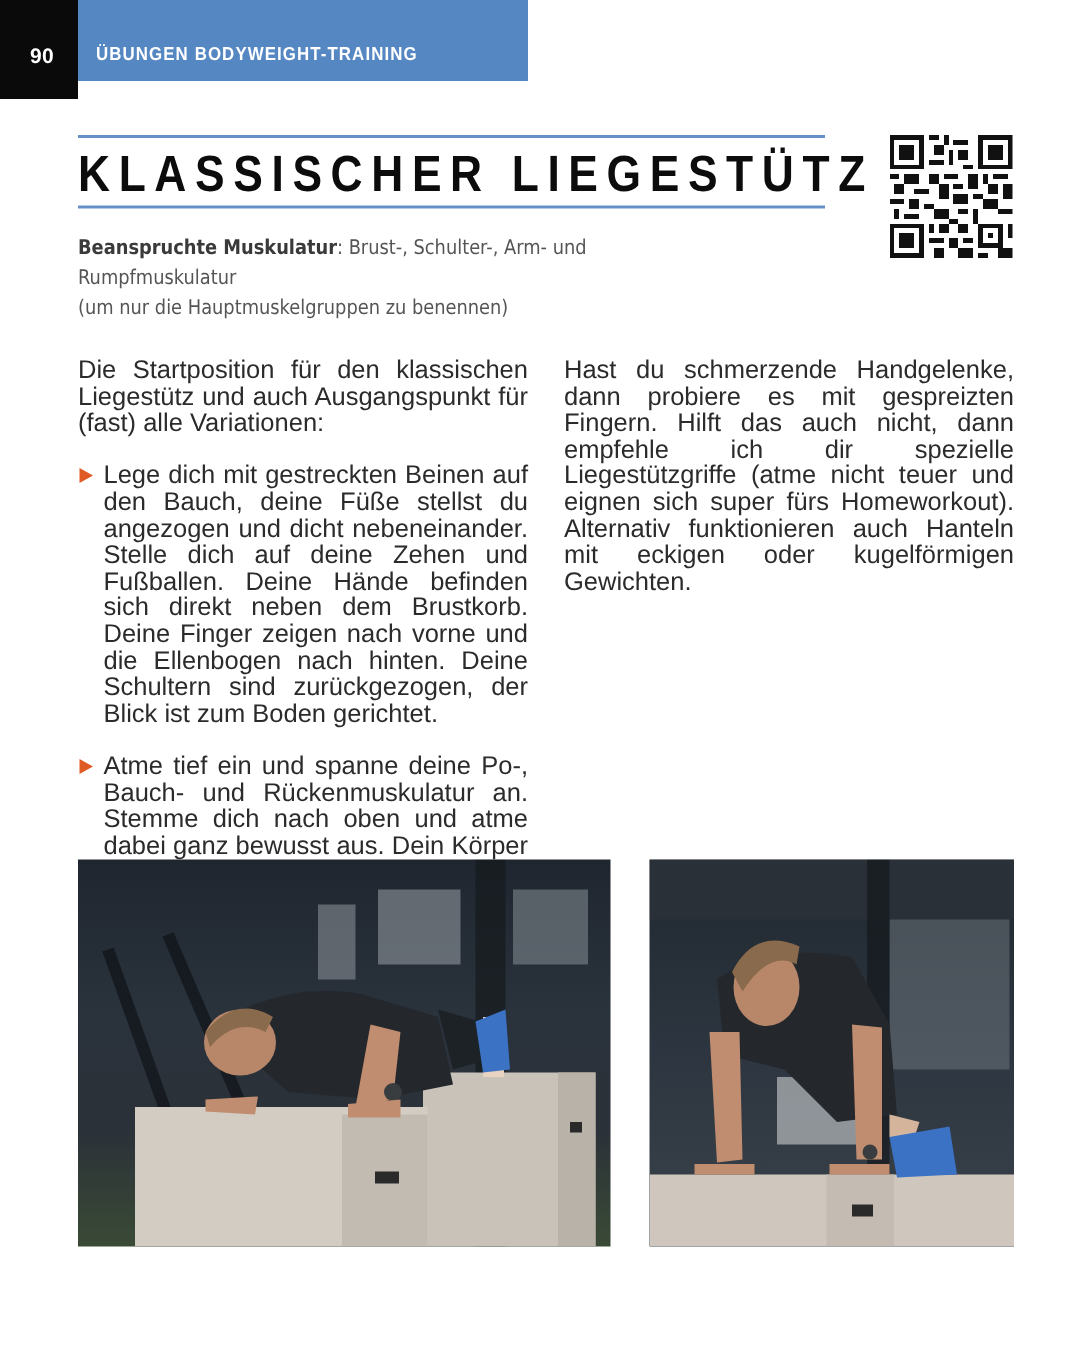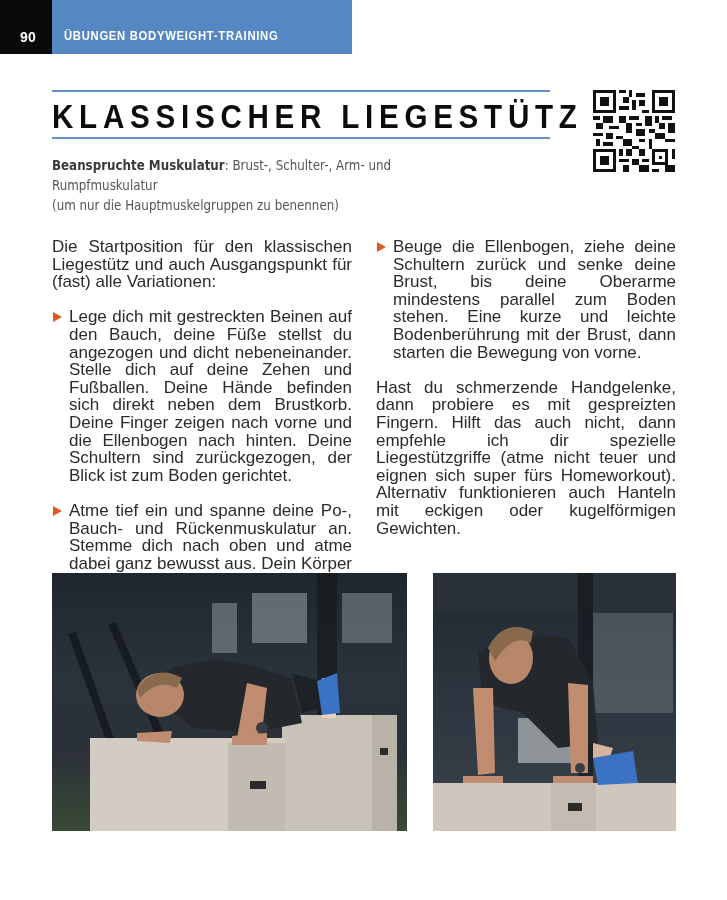--- a/index.html
+++ b/index.html
@@ -1,20 +1,20 @@
 <!DOCTYPE html>
 <html><head>
 <meta charset="utf-8">
 <style>
   * { margin: 0; padding: 0; box-sizing: border-box; }
   html, body { width: 727px; height: 900px; background: #ffffff; overflow: hidden; }
   body { position: relative; font-family: "Liberation Sans", sans-serif; color: #2b2b2b; }
 
   .header-bar { position: absolute; left: 0; top: 0; width: 352px; height: 54px; background: #5587c2; }
-  .page-number { position: absolute; left: 0; top: 0; width: 52px; height: 54px; background: #0a0a0a; color: #ffffff;
+  .page-number { position: absolute; left: 0; top: 0; width: 52px; height: 66px; background: #0a0a0a; color: #ffffff;
     font-family: "Liberation Sans", sans-serif; font-weight: bold; font-size: 14px; padding-top: 29px; padding-left: 20px; letter-spacing: 0.2px; }
   .section-title { position: absolute; left: 64px; top: 29px; color: #ffffff; font-weight: bold; font-size: 12.5px; letter-spacing: 0.8px;
     font-family: "Liberation Sans", sans-serif; transform: scaleX(0.9); transform-origin: left; }
 
   .title-rule { position: absolute; left: 52px; width: 498px; height: 2px; background: #6691c8; }
   .title-rule.top { top: 90px; }
   .title-rule.bottom { top: 137px; }
   .main-title { position: absolute; left: 52px; top: 96px; width: 500px; font-weight: bold; font-size: 34px; letter-spacing: 6.6px;
     color: #0c0c0c; line-height: 40px; white-space: nowrap; transform: scaleX(0.87); transform-origin: left; font-family: "Liberation Sans", sans-serif; }
 
@@ -125,24 +125,20 @@
     <span class="arrow"></span>
     <span>Lege dich mit gestreckten Beinen auf den Bauch, deine Füße stellst du angezogen und dicht nebeneinander. Stelle dich auf deine Zehen und Fußballen. Deine Hände befinden sich direkt neben dem Brustkorb. Deine Finger zeigen nach vorne und die Ellenbogen nach hinten. Deine Schultern sind zurückgezogen, der Blick ist zum Boden gerichtet.</span>
   </div>
   <div class="bullet">
     <span class="arrow"></span>
     <span>Atme tief ein und spanne deine Po-, Bauch- und Rückenmuskulatur an. Stemme dich nach oben und atme dabei ganz bewusst aus. Dein Körper sollte während der gesamten Bewegung eine Linie bilden, dein Kopf die Verlängerung. Deine Hüfte sollte nicht durchhängen oder dein Po nach oben gestreckt werden. Halte die Spannung in deinem Körper aufrecht. Die Endposition ist erreicht, wenn deine Arme durchgestreckt sind.</span>
   </div>
 </div>
 
 <div class="col right">
-  <div class="bullet">
-    <span class="arrow"></span>
-    <span>Beuge die Ellenbogen, ziehe deine Schultern zurück und senke deine Brust, bis deine Oberarme mindestens parallel zum Boden stehen. Eine kurze und leichte Bodenberührung mit der Brust, dann starten die Bewegung von vorne.</span>
-  </div>
   <p>Hast du schmerzende Handgelenke, dann probiere es mit gespreizten Fingern. Hilft das auch nicht, dann empfehle ich dir spezielle Liegestützgriffe (atme nicht teuer und eignen sich super fürs Homeworkout). Alternativ funktionieren auch Hanteln mit eckigen oder kugelförmigen Gewichten.</p>
 </div>
 
 <div class="photo left">
   <svg viewBox="0 0 355 258" preserveAspectRatio="none">
     <rect x="200" y="20" width="55" height="50" fill="#8f969c" opacity="0.6"></rect>
     <rect x="290" y="20" width="50" height="50" fill="#7d858c" opacity="0.6"></rect>
     <rect x="160" y="30" width="25" height="50" fill="#9aa0a6" opacity="0.5"></rect>
     <rect x="265" y="0" width="20" height="258" fill="#15191d" opacity="0.7"></rect>
     <path d="M20 60 L70 200 M60 50 L120 190" stroke="#0f1318" stroke-width="8" opacity="0.7"></path>

